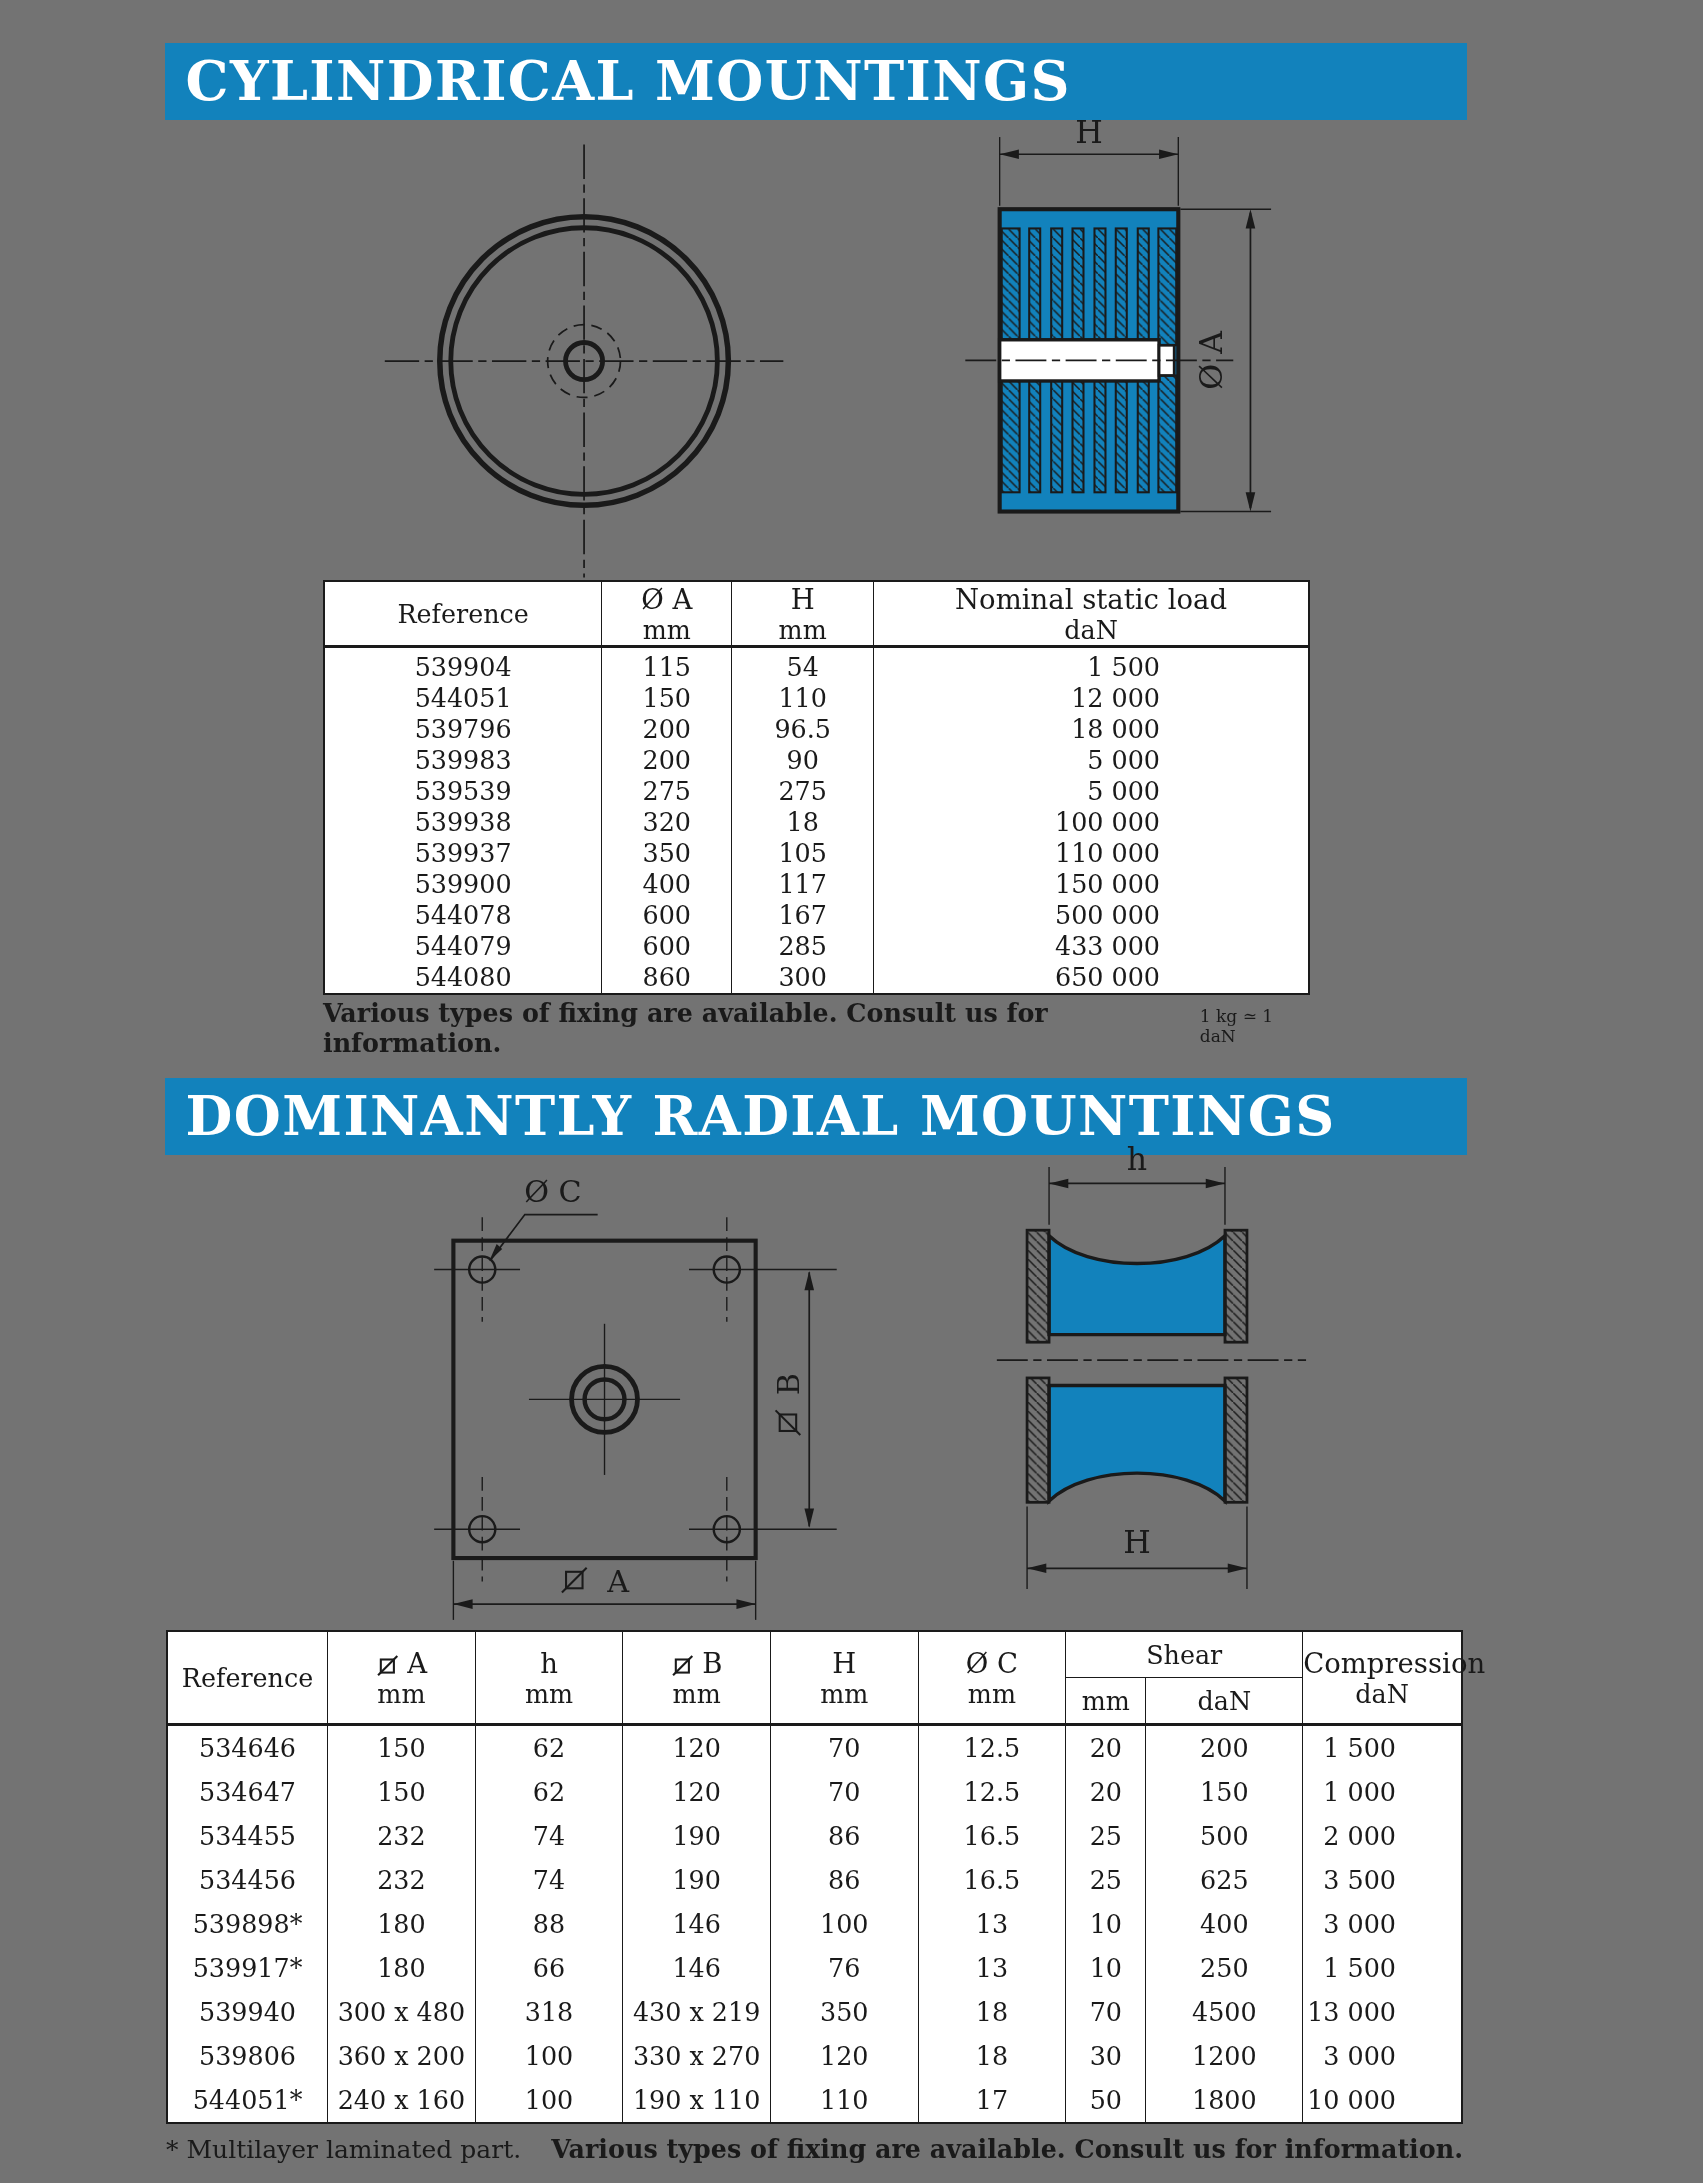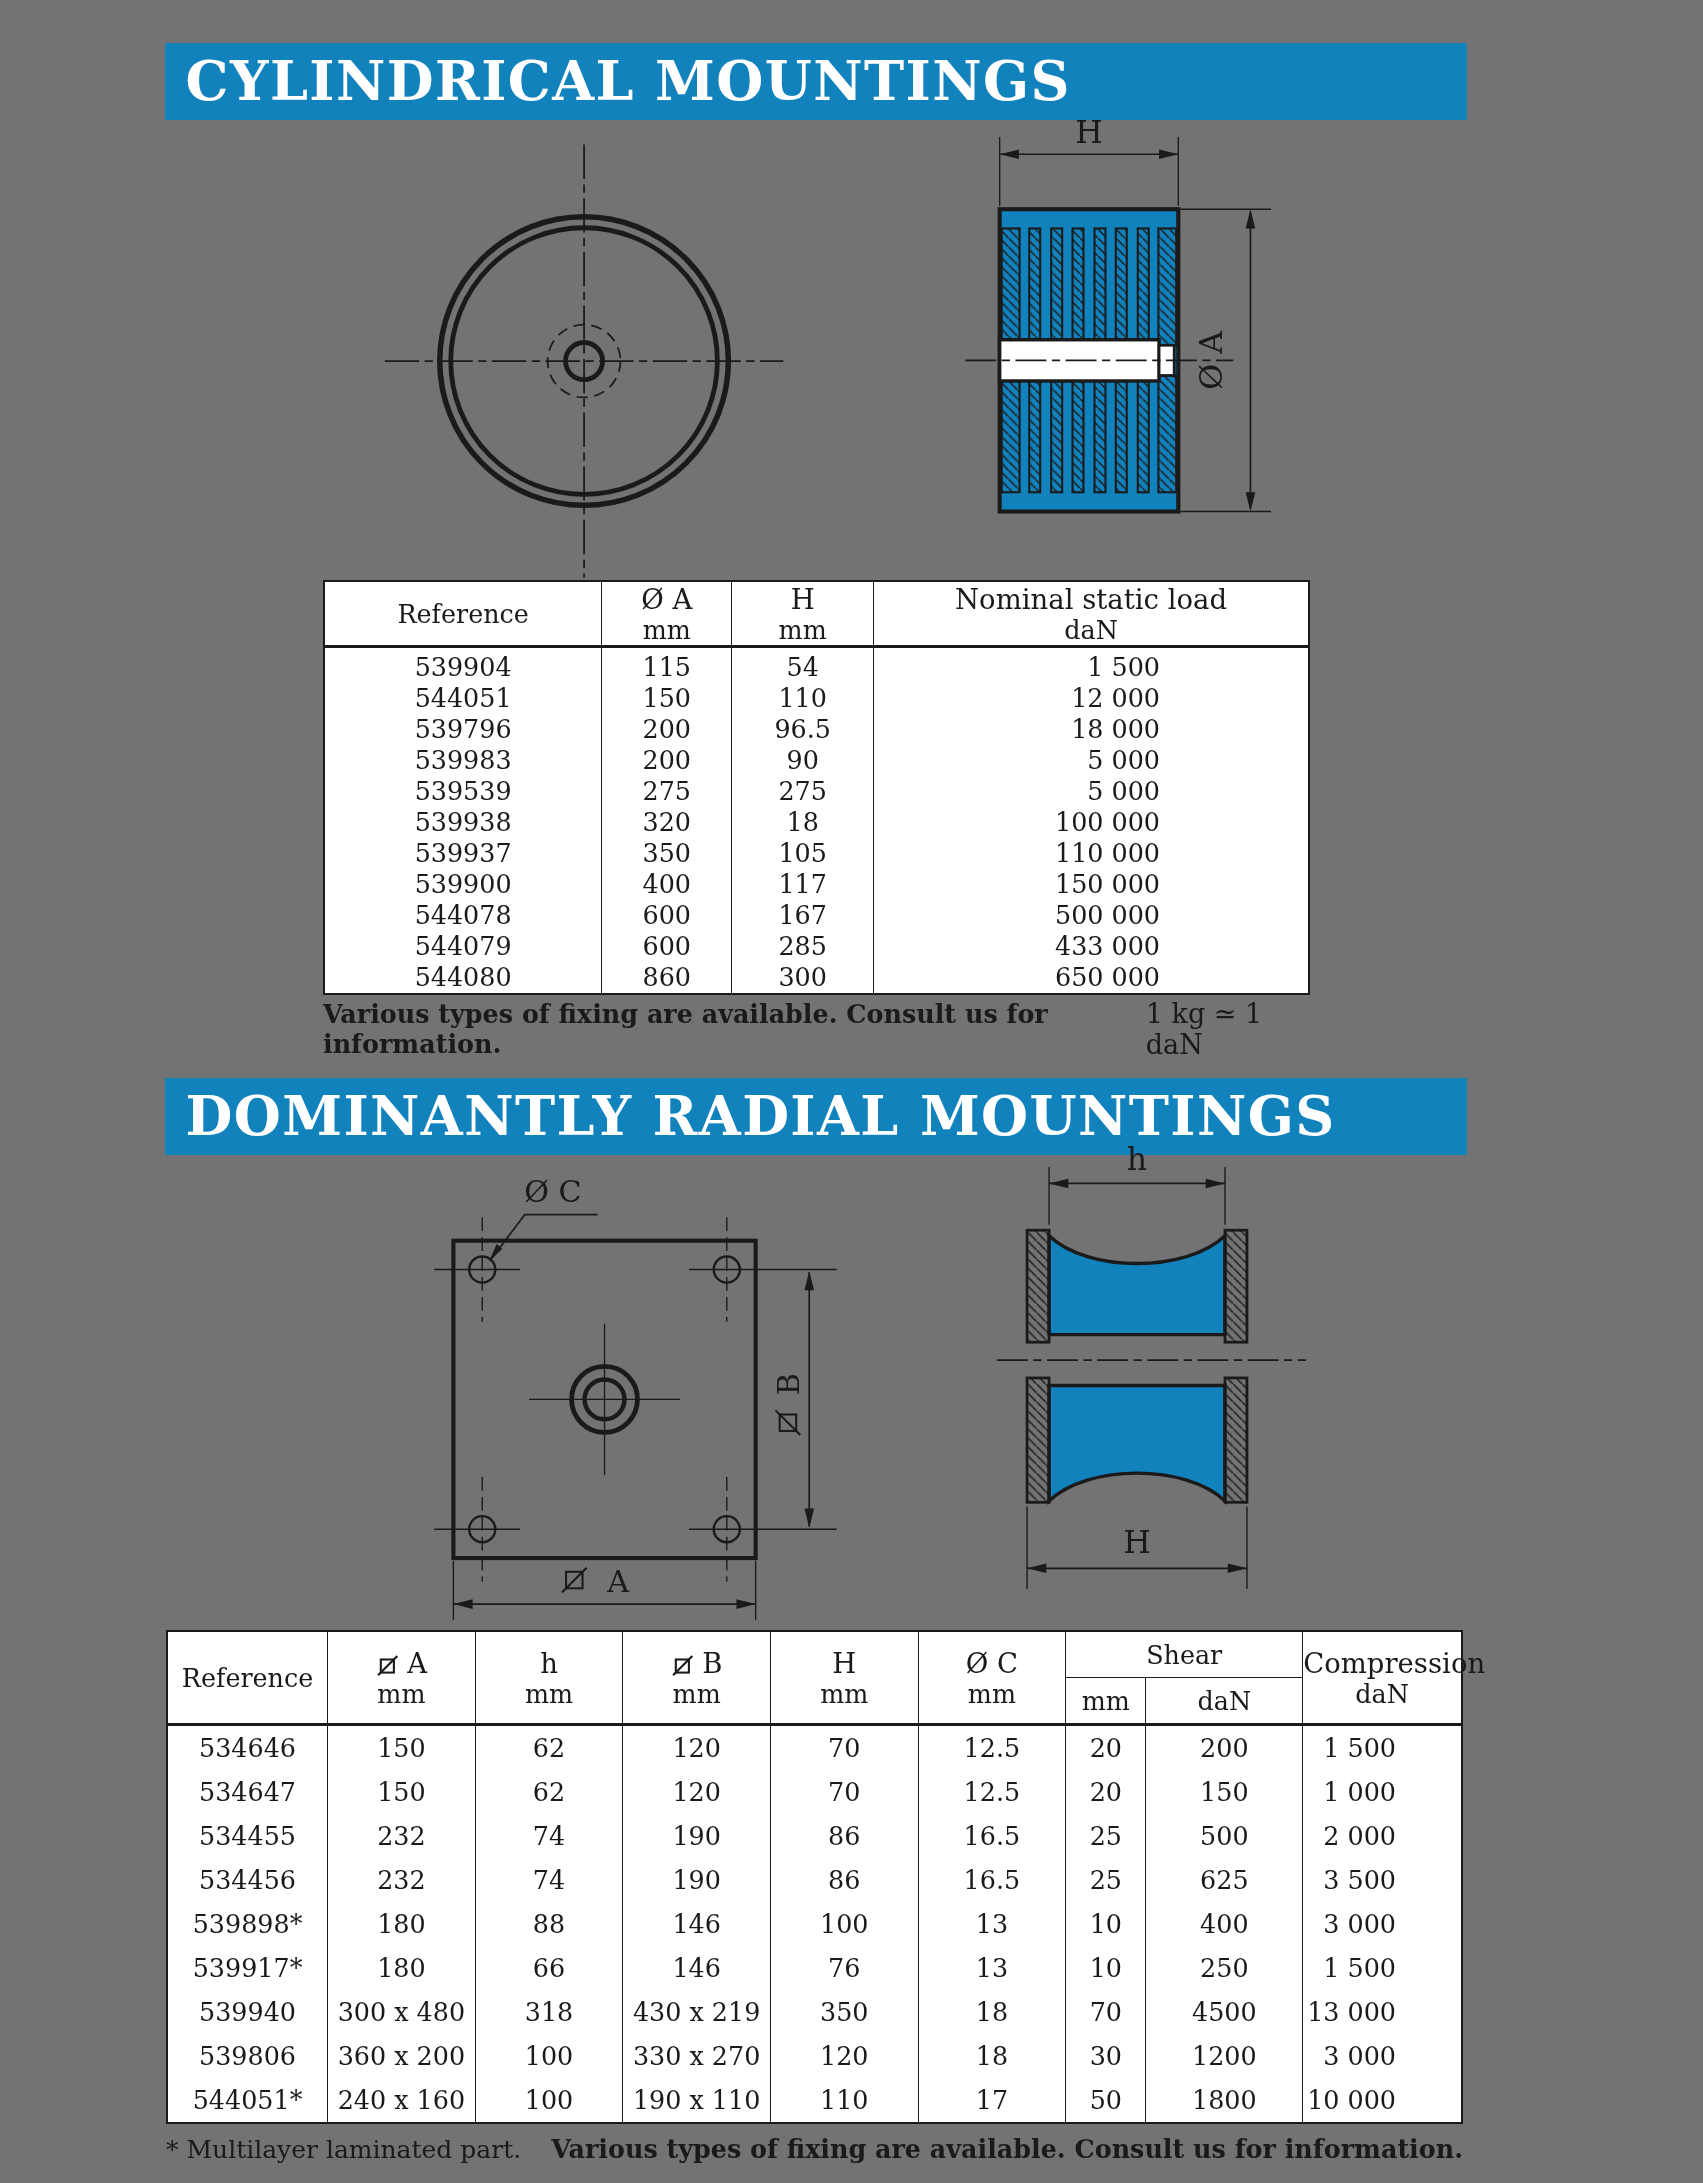--- a/index.html
+++ b/index.html
@@ -29,21 +29,21 @@
   #table2 tbody tr{height:44px;}
   #table2 tbody td{text-align:center;line-height:44px;}
   #table2 tbody td.c-comp{text-align:right;padding-right:65px;}
   .hsym{font-size:27.5px;line-height:32px;}
   .hunit{font-size:25.4px;line-height:30px;}
   .stack2 .hsym{margin-top:1.4px;}
   .sqicon{vertical-align:-4.1px;margin-right:8.2px;}
   
   .noteline{position:absolute;display:flex;justify-content:space-between;align-items:baseline;}
   .bold-note{font-weight:bold;font-size:25.4px;}
-  .plain-note{font-size:27px;}
+  .plain-note{font-size:17px;}
   
   .k{stroke:#1a1a1a;fill:none;}
   .fillb{fill:#1282bc;}
   .arr{fill:#1a1a1a;stroke:none;}
   svg text{font-family:"DejaVu Serif", serif;fill:#1a1a1a;}
 </style>
 </head>
 <body>
 
 <div id="page">

